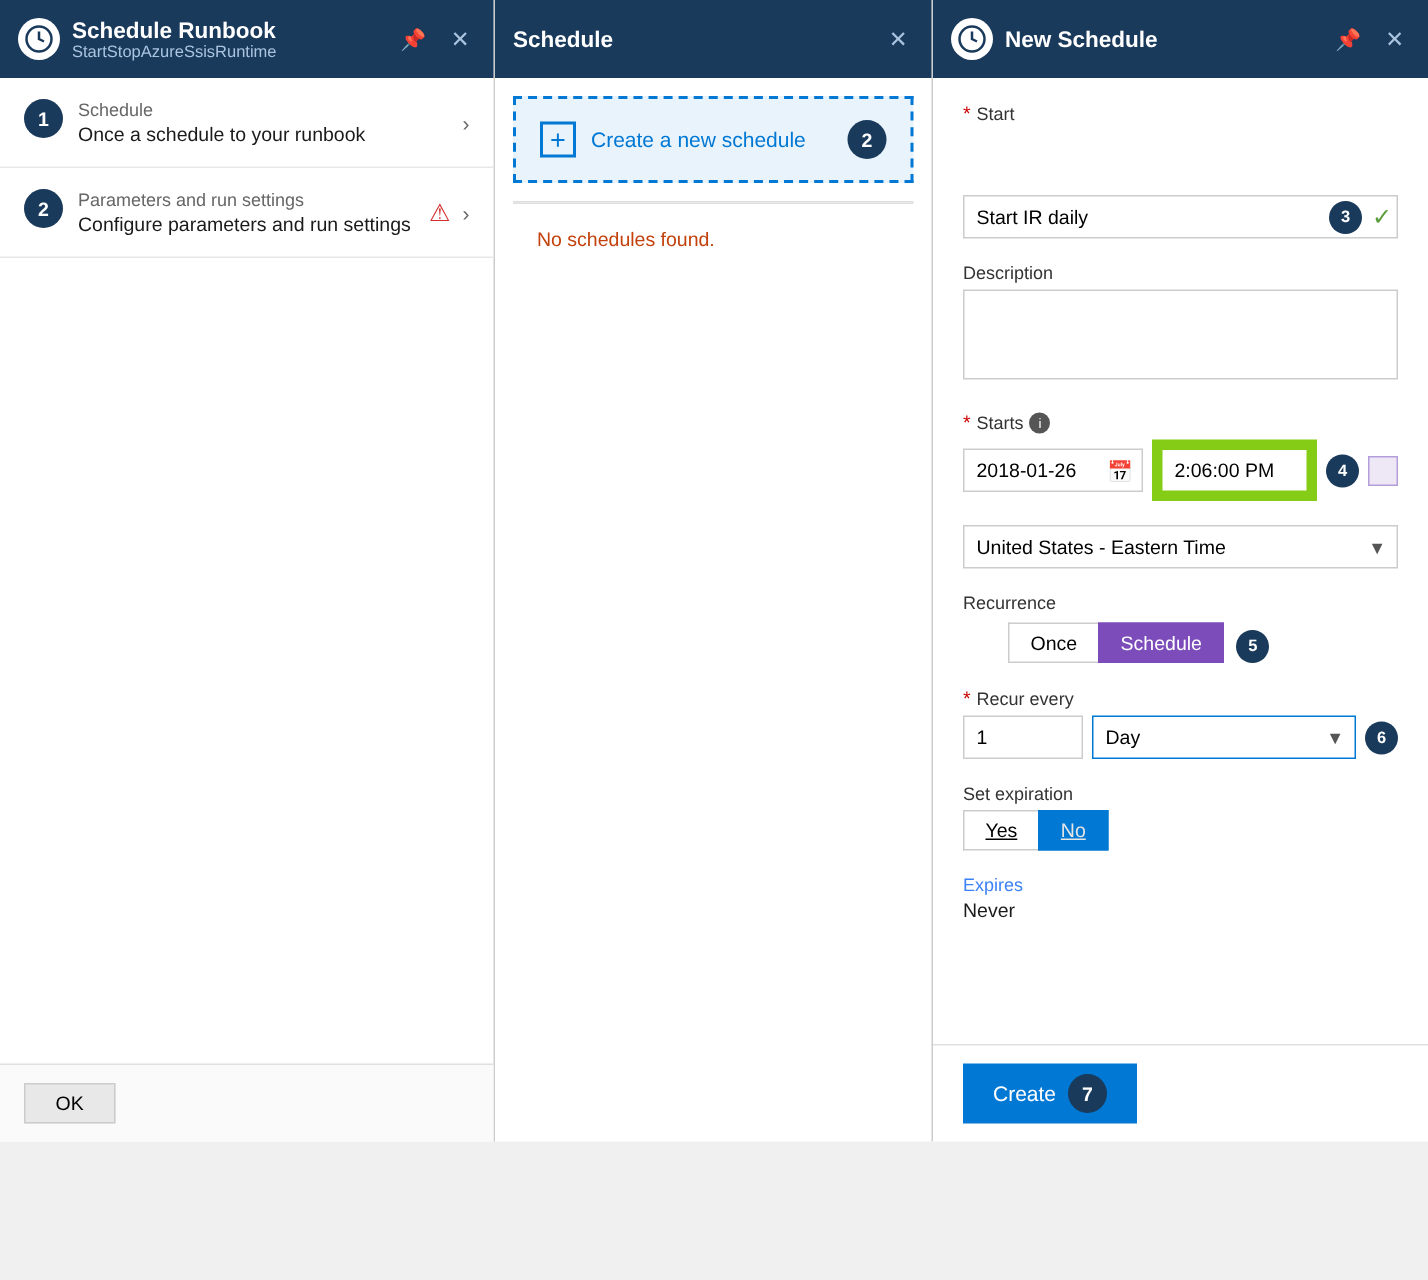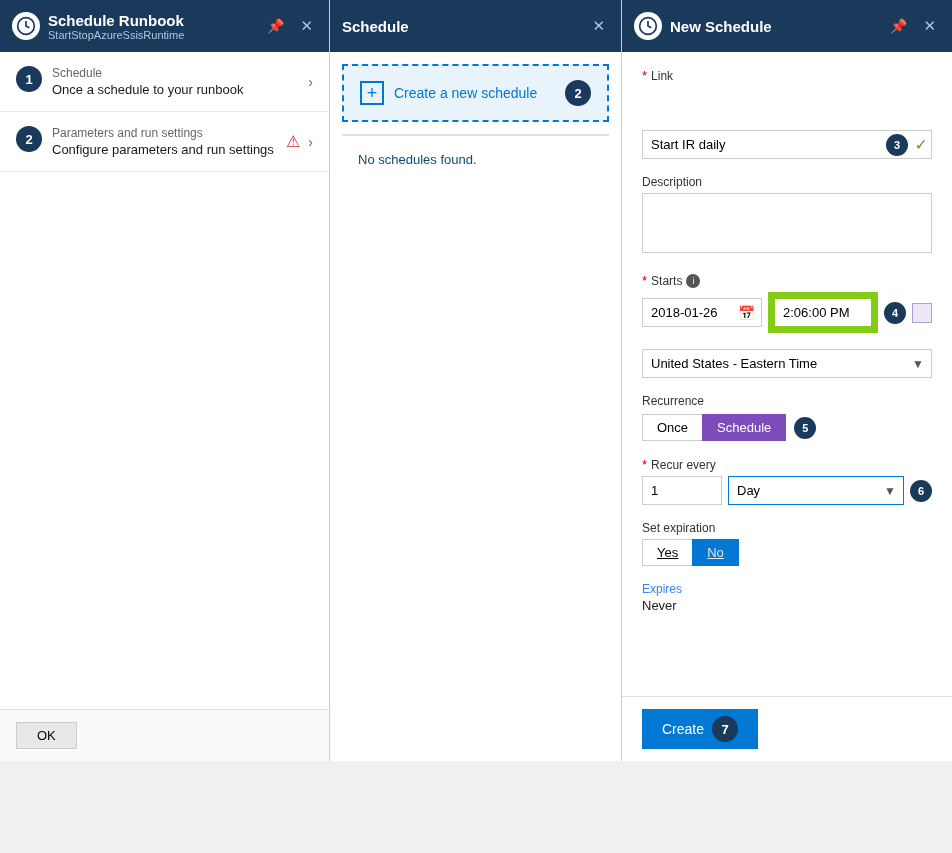--- a/index.html
+++ b/index.html
@@ -154,21 +154,21 @@
       align-items: center;
       justify-content: center;
       font-size: 18px;
       font-weight: 300;
       color: #0078d4;
       flex-shrink: 0;
     }
     .no-schedules {
       padding: 16px;
       font-size: 13px;
-      color: #0c4a6e;
+      color: #c2410c;
       border-top: 1px solid #e0e0e0;
       margin: 0 12px;
     }
 
     
     .form-body {
       padding: 16px 20px;
       overflow-y: auto;
       flex: 1;
     }
@@ -520,21 +520,21 @@
       <button class="header-icon-btn pin-icon">📌</button>
       <button class="header-icon-btn close-icon-btn">✕</button>
     </div>
   </div>
 
   <div class="form-body">
 
     <div class="form-group">
       <div class="form-label">
         <span class="required-star">*</span>
-        <span>Link</span>
+        <span>Start</span>
       </div>
       <div class="name-input-wrapper">
         <input type="text" class="form-input" value="Start IR daily" style="">
         <div class="name-input-badge">3</div>
         <span class="check-icon">✓</span>
       </div>
     </div>
 
     <div class="form-group">
       <div class="form-label">
@@ -567,21 +567,21 @@
           <option>United States - Pacific Time</option>
           <option>United States - Central Time</option>
           <option>UTC</option>
         </select>
         <span class="select-chevron">▼</span>
       </div>
     </div>
 
     <div class="form-group">
       <div class="recurrence-label">Recurrence</div>
-      <div style="display:flex; align-items:center; gap:8px;">
+      <div style="display:flex; align-items:flex-end; gap:8px;margin-left:30px;">
         <div class="recurrence-buttons">
           <button class="recur-btn">Once</button>
           <button class="recur-btn active">Schedule</button>
         </div>
         <div class="step-badge">5</div>
       </div>
     </div>
 
     <div class="form-group">
       <div class="form-label">

